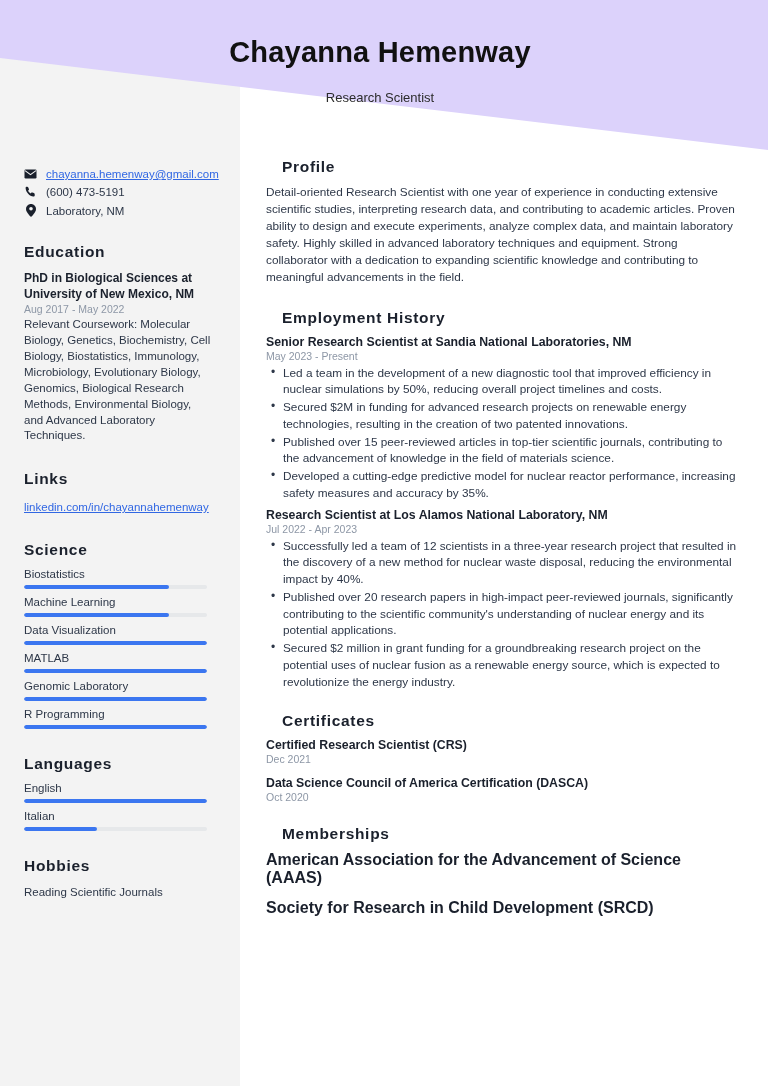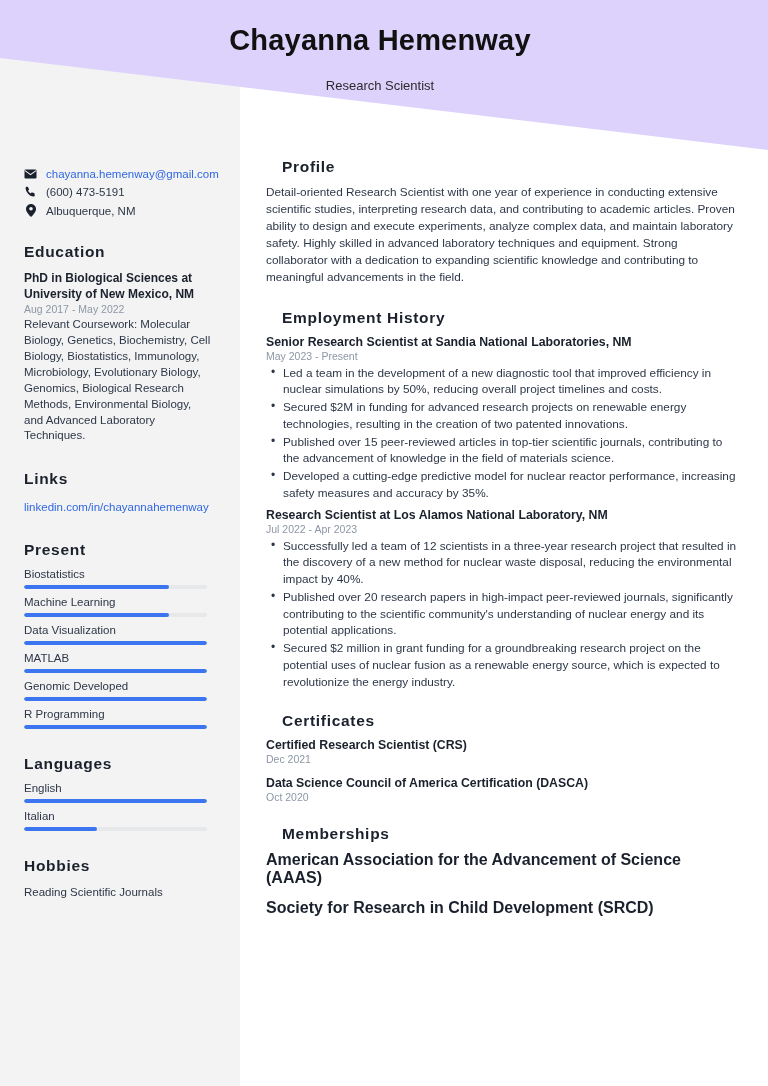--- a/index.html
+++ b/index.html
@@ -29,21 +29,21 @@
   .header-band {
     position: absolute;
     left: 0; top: 0;
     width: 768px; height: 160px;
     background: #dcd2fb;
     clip-path: polygon(0 0, 768px 0, 768px 150px, 0 58px);
     z-index: 2;
   }
   .header-text {
     position: absolute;
-    left: 0; top: 22px;
+    left: 0; top: 34px;
     width: 760px;
     text-align: center;
     z-index: 3;
   }
   .name {
     font-size: 29px;
     font-weight: bold;
     color: #111111;
     letter-spacing: 0.2px;
     line-height: 1.25;
@@ -83,20 +83,21 @@
     width: 13px;
     flex: 0 0 13px;
     display: flex;
     align-items: center;
     justify-content: center;
     color: #1a202c;
   }
   .contact-row .ico svg { display: block; }
   .link-text {
     color: #3167e3;
+    text-decoration: underline;
   }
 
   
   .side-h {
     font-size: 15.5px;
     font-weight: bold;
     color: #1a202c;
     letter-spacing: 0.7px;
     margin: 26px 0 9px 0;
   }
@@ -249,37 +250,37 @@
       <span>(600) 473-5191</span>
     </div>
 
     <div class="contact-row">
       <span class="ico">
         <svg width="10" height="13" viewBox="0 0 10 13">
             <path d="M5 0C2.3 0 0 2.2 0 5c0 3.6 5 8 5 8s5-4.4 5-8c0-2.8-2.3-5-5-5z" fill="#1a202c"></path>
             <circle cx="5" cy="4.8" r="1.8" fill="#f3f3f3"></circle>
           </svg>
       </span>
-      <span>Albuquerque, NM</span>
+      <span>Laboratory, NM</span>
     </div>
 
     <div class="side-h">Education</div>
     <div>
       <div class="entry-title">PhD in Biological Sciences at University of New Mexico, NM</div>
       <div class="entry-date">Aug 2017 - May 2022</div>
       <div class="entry-desc">Relevant Coursework: Molecular Biology, Genetics, Biochemistry, Cell Biology, Biostatistics, Immunology, Microbiology, Evolutionary Biology, Genomics, Biological Research Methods, Environmental Biology,
 and Advanced Laboratory Techniques.</div>
     </div>
 
     <div class="side-h">Links</div>
     <div>
       <span class="link-text" style="font-size:11.5px">linkedin.com/in/chayannahemenway</span>
     </div>
 
-    <div class="side-h">Present</div>
+    <div class="side-h">Science</div>
     <div>
       <div class="bar-item">
         <div class="bar-label">Biostatistics</div>
         <div class="bar-track">
             <div class="bar-fill" style="width: 79%;"></div>
           </div>
       </div>
       <div class="bar-item">
         <div class="bar-label">Machine Learning</div>
         <div class="bar-track">
@@ -292,21 +293,21 @@
             <div class="bar-fill" style="width: 100%;"></div>
           </div>
       </div>
       <div class="bar-item">
         <div class="bar-label">MATLAB</div>
         <div class="bar-track">
             <div class="bar-fill" style="width: 100%;"></div>
           </div>
       </div>
       <div class="bar-item">
-        <div class="bar-label">Genomic Developed</div>
+        <div class="bar-label">Genomic Laboratory</div>
         <div class="bar-track">
             <div class="bar-fill" style="width: 100%;"></div>
           </div>
       </div>
       <div class="bar-item">
         <div class="bar-label">R Programming</div>
         <div class="bar-track">
             <div class="bar-fill" style="width: 100%;"></div>
           </div>
       </div>

